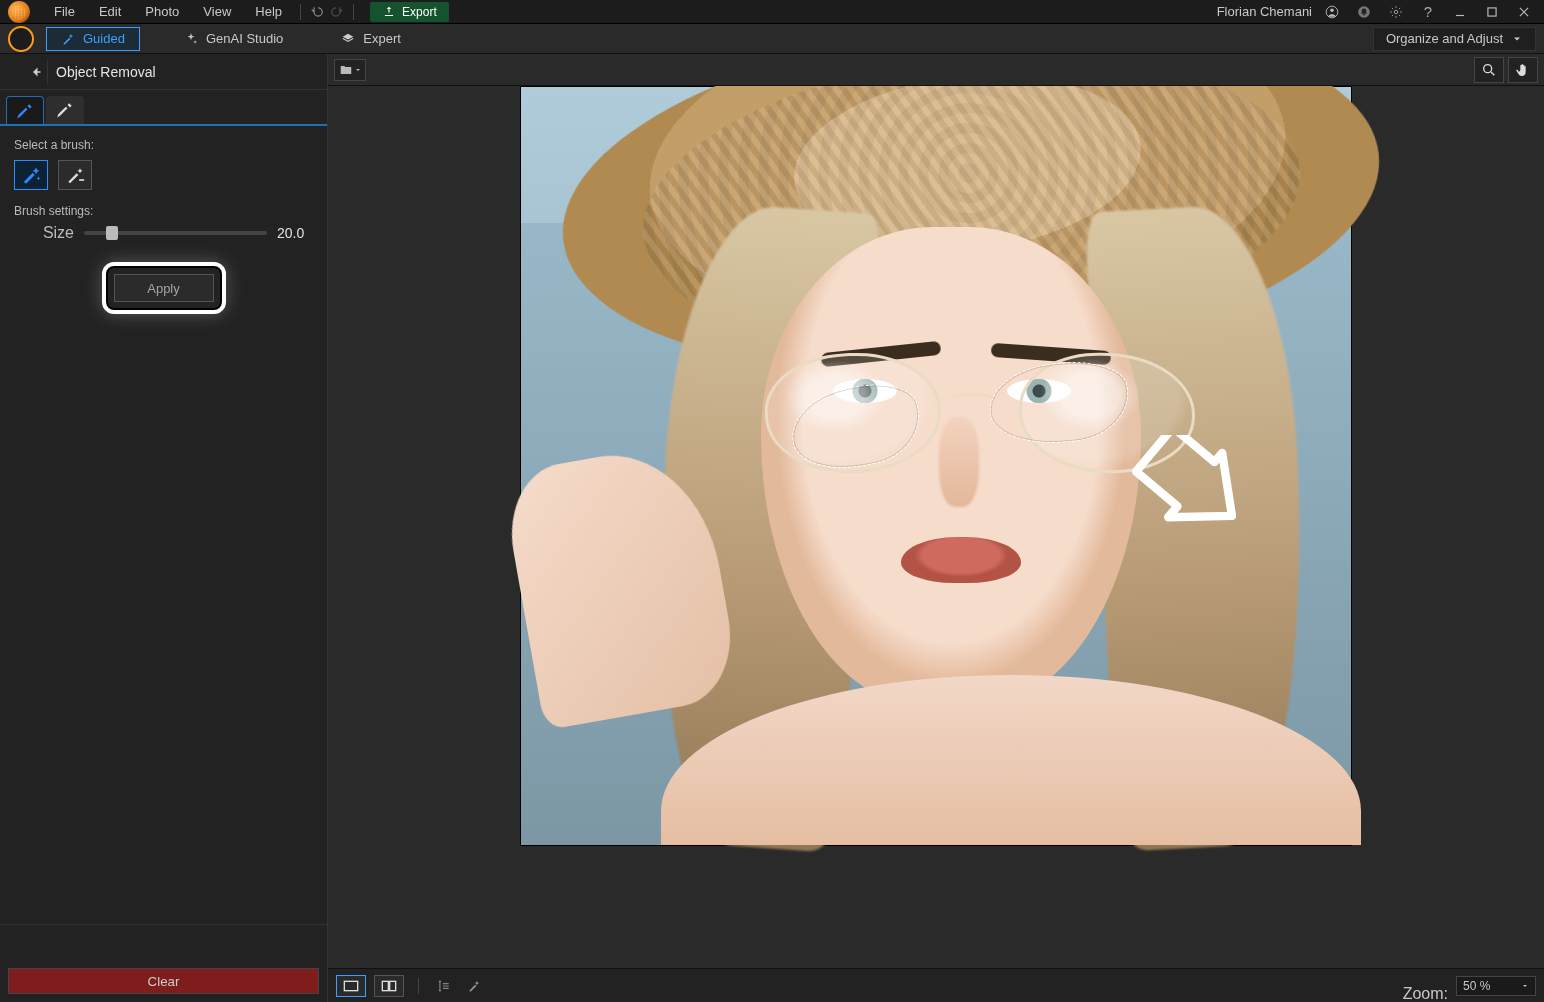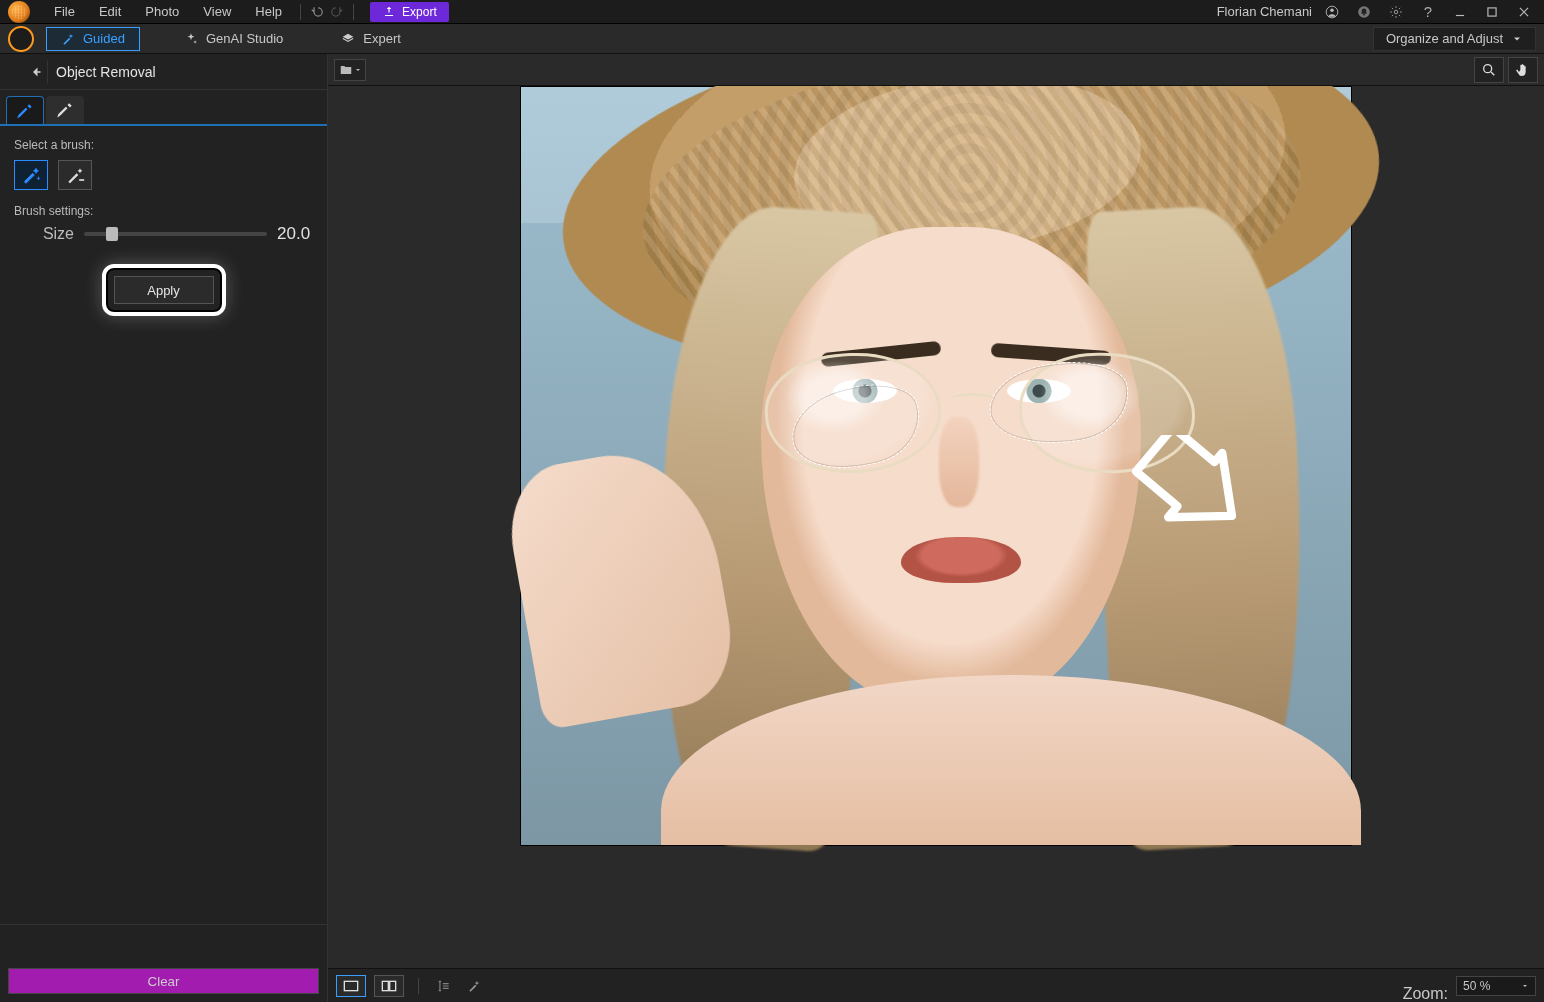--- a/index.html
+++ b/index.html
@@ -24,21 +24,21 @@
   .logo-dot::after {
     content: ""; position: absolute; inset: 4px;
     background: repeating-linear-gradient(90deg, rgba(255,255,255,.35) 0 1.2px, transparent 1.2px 3px),
                 repeating-linear-gradient(0deg, rgba(255,255,255,.15) 0 1px, transparent 1px 3px);
     border-radius: 50%; mix-blend-mode: screen; opacity:.5;
   }
   .menu-item { padding: 0 12px; height: 24px; line-height: 24px; cursor: default; }
   .sep-v { width: 1px; height: 16px; background: #444; margin: 0 6px; }
   .histbtn { width: 20px; height: 24px; display:flex;align-items:center;justify-content:center; opacity:.7; }
   .export-btn {
-    margin-left: 10px; background: #6d28d9; color: #fff;
+    margin-left: 10px; background: #14532d; color: #fff;
     height: 20px; padding: 0 12px; border-radius: 2px;
     display: flex; align-items: center; gap: 6px; font-size: 12px;
   }
   .spacer { flex: 1; }
   .user-block { display:flex; align-items:center; gap:8px; padding-right:8px; }
   .winbtn { width: 24px; height: 24px; display:flex;align-items:center;justify-content:center; }
   .icon-sm { width:14px; height:14px; display:block; }
 
   
   .modebar {
@@ -99,35 +99,35 @@
   .brush-btn.active { border:1px solid #2a8cff; background:#0f2233; }
   .slider-row { display:flex; align-items:center; gap:10px; margin-top:6px; }
   .slider-label { width:60px; text-align:right; font-size:16px; }
   .slider-track {
     flex:1; height:4px; background:#444; position:relative; border-radius:2px;
   }
   .slider-thumb {
     position:absolute; top:-5px; width:12px; height:14px;
     background:#bbb; border-radius:2px;
   }
-  .slider-val { width:36px; color:#e0e0e0; font-size:17px; }
+  .slider-val { width:36px; color:#e0e0e0; font-size:14px; }
   .apply-outer {
     margin: 20px auto 0; display:block;
     padding:8px; border:4px solid #fff; border-radius:12px;
     box-shadow: 0 0 18px rgba(255,255,255,.25), inset 0 0 0 2px #000;
   }
   .apply-btn {
     width:100px; height:28px; background:#2b2b2b; border:1px solid #555;
-    color:#e5e5e5; font-size:13px;text-align:center;
+    color:#a3a3a3; font-size:13px;text-align:center;
   }
   .clear-bar {
     margin-top:auto; padding:8px; border-top:1px solid #333;
   }
   .clear-btn {
-    width:100%; height:26px; background:#a21caf; border:1px solid #444;
+    width:100%; height:26px; background:#7f1d1d; border:1px solid #444;
     color:#ccc;
     margin-top:35px;
   }
 
   
   .canvaswrap { flex:1; display:flex; flex-direction:column; background:#2a2a2a; }
   .doc-header {
     height:32px; background:#2a2a2a; border-bottom:1px solid #111;
     display:flex; align-items:center; position:relative;
   }

